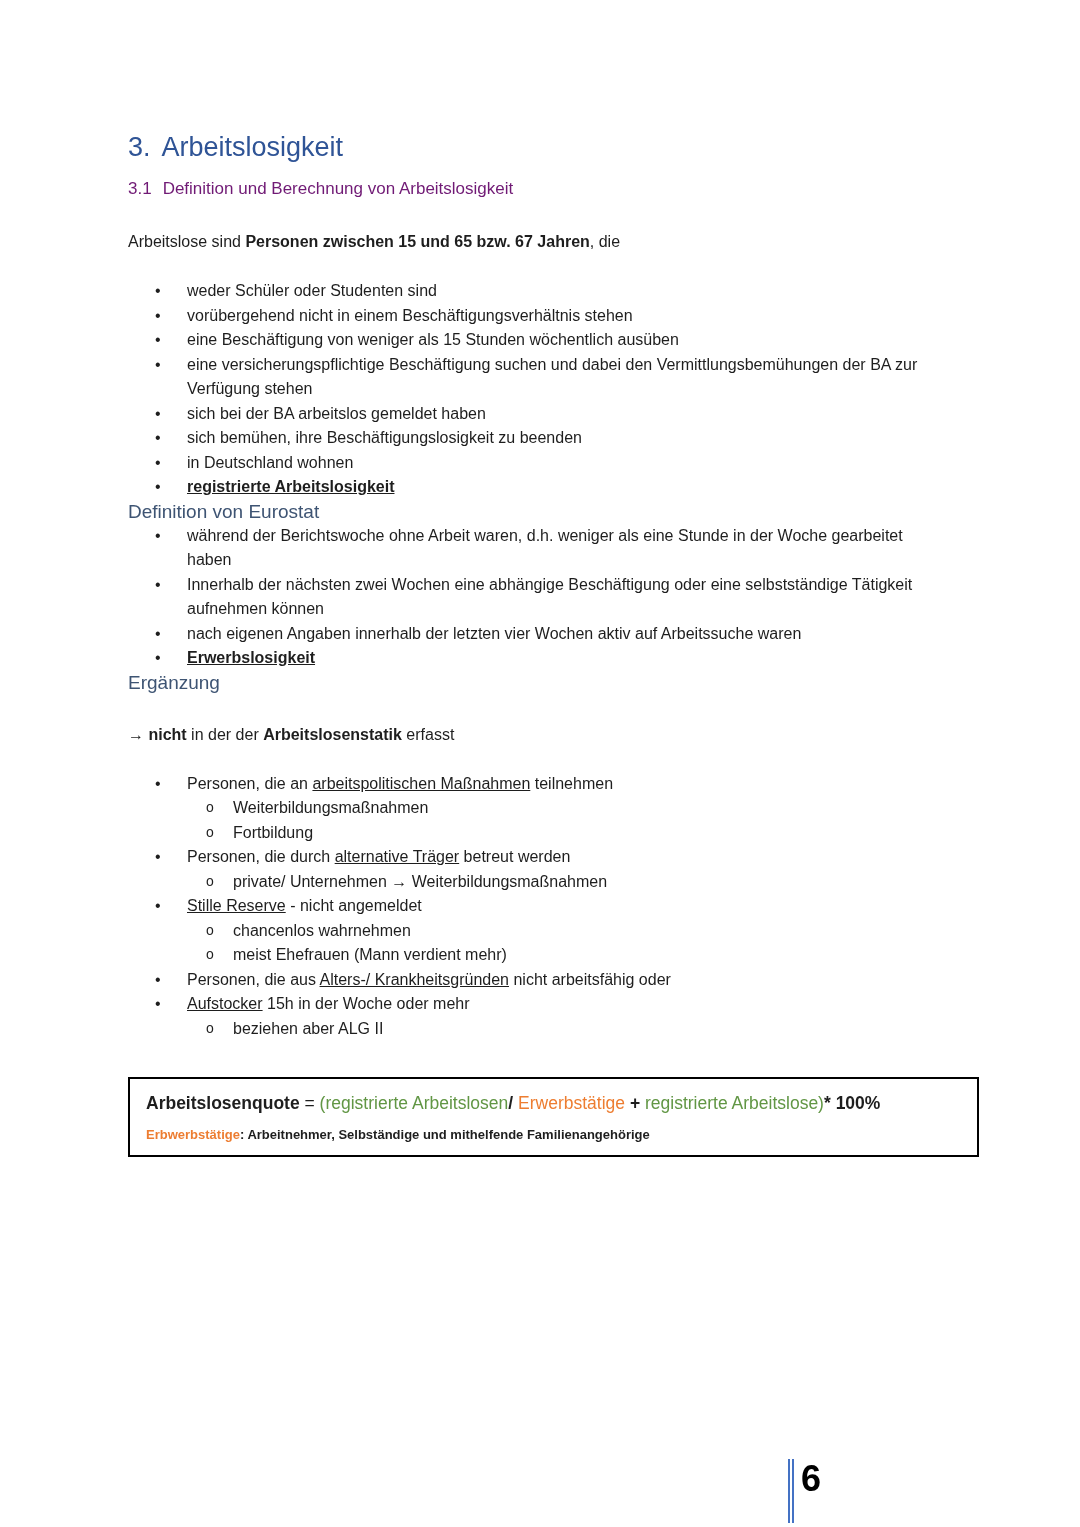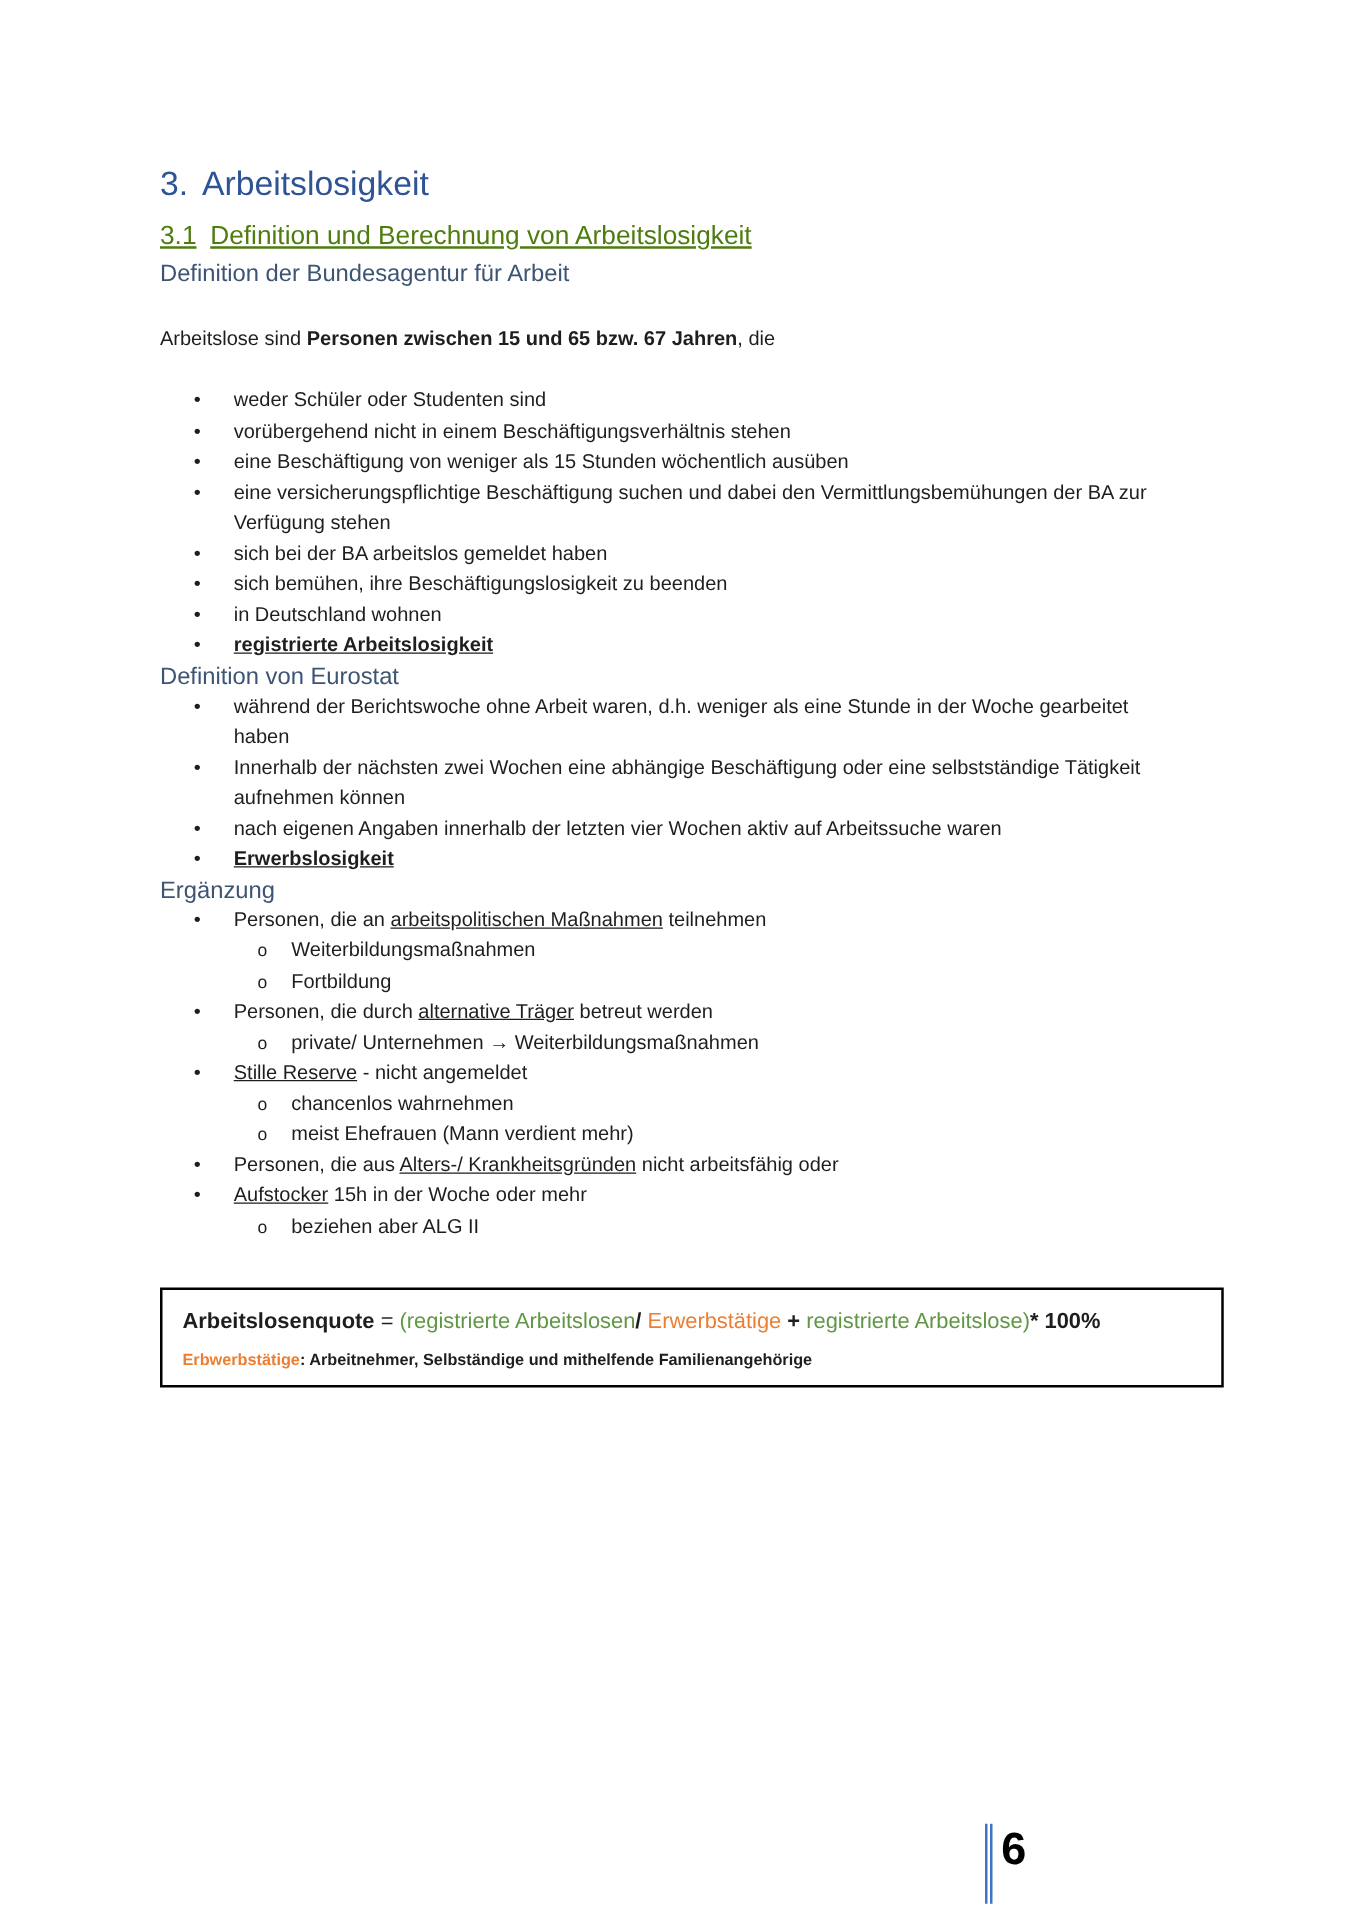--- a/index.html
+++ b/index.html
@@ -18,24 +18,23 @@
   h1, h2, h3 { font-weight: 400; }
   h1 {
     margin: 0 0 13px 0;
     font-size: 27px;
     line-height: 32px;
     color: #2F5496;
   }
   h1 .hnum, h2 .hnum { margin-right: 11px; }
   h2 {
     margin: 0 0 6px 0;
-    font-size: 21px;
+    font-size: 17px;
     line-height: 26px;
-    color: #4d7c0f;
-    text-decoration: underline;
+    color: #701a75;
   }
   h3 {
     margin: 28px 0 0 0;
     font-size: 19px;
     line-height: 24px;
     color: #3E5473;
   }
   section > h3:first-child { margin-top: 0; }
   #sections section:first-child h3 { margin-top: 0; }
   p.body-line {
@@ -118,21 +117,20 @@
 <div class="page">
   <h1>
     <span class="hnum">3.</span><span>Arbeitslosigkeit</span>
   </h1>
   <h2>
     <span class="hnum">3.1</span><span>Definition und Berechnung von Arbeitslosigkeit</span>
   </h2>
 
   <div id="sections">
       <section>
-        <h3>Definition der Bundesagentur für Arbeit</h3>
         <p class="body-line"><span>Arbeitslose sind </span><span class="b">Personen zwischen 15 und 65 bzw. 67 Jahren</span><span>, die</span></p>
         <ul class="l1">
           <li><span class="mk">•</span><span>weder Schüler oder Studenten sind</span></li>
           <li><span class="mk">•</span><span>vorübergehend nicht in einem Beschäftigungsverhältnis stehen</span></li>
           <li><span class="mk">•</span><span>eine Beschäftigung von weniger als 15 Stunden wöchentlich ausüben</span></li>
           <li><span class="mk">•</span><span>eine versicherungspflichtige Beschäftigung suchen und dabei den Vermittlungsbemühungen der BA zur Verfügung stehen</span></li>
           <li><span class="mk">•</span><span>sich bei der BA arbeitslos gemeldet haben</span></li>
           <li><span class="mk">•</span><span>sich bemühen, ihre Beschäftigungslosigkeit zu beenden</span></li>
           <li><span class="mk">•</span><span>in Deutschland wohnen</span></li>
           <li><span class="mk">•</span><span class="b u">registrierte Arbeitslosigkeit</span></li>
@@ -142,20 +140,21 @@
         <h3>Definition von Eurostat</h3>
         <ul class="l1">
           <li><span class="mk">•</span><span>während der Berichtswoche ohne Arbeit waren, d.h. weniger als eine Stunde in der Woche gearbeitet haben</span></li>
           <li><span class="mk">•</span><span>Innerhalb der nächsten zwei Wochen eine abhängige Beschäftigung oder eine selbstständige Tätigkeit aufnehmen können</span></li>
           <li><span class="mk">•</span><span>nach eigenen Angaben innerhalb der letzten vier Wochen aktiv auf Arbeitssuche waren</span></li>
           <li><span class="mk">•</span><span class="b u">Erwerbslosigkeit</span></li>
         </ul>
       </section>
       <section>
         <h3>Ergänzung</h3>
+        <p class="body-line"><span>→ </span><span class="b">nicht</span><span> in der der </span><span class="b">Arbeitslosenstatik</span><span> erfasst</span></p>
         <ul class="l1">
           <li><span class="mk">•</span><span>Personen, die an </span><span class="u">arbeitspolitischen Maßnahmen</span><span> teilnehmen</span><ul class="l2">
               <li><span class="mk">o</span><span>Weiterbildungsmaßnahmen</span></li>
               <li><span class="mk">o</span><span>Fortbildung</span></li>
             </ul></li>
           <li><span class="mk">•</span><span>Personen, die durch </span><span class="u">alternative Träger</span><span> betreut werden</span><ul class="l2">
               <li><span class="mk">o</span><span>private/ Unternehmen → Weiterbildungsmaßnahmen</span></li>
             </ul></li>
           <li><span class="mk">•</span><span class="u">Stille Reserve</span><span> - nicht angemeldet</span><ul class="l2">
               <li><span class="mk">o</span><span>chancenlos wahrnehmen</span></li>

